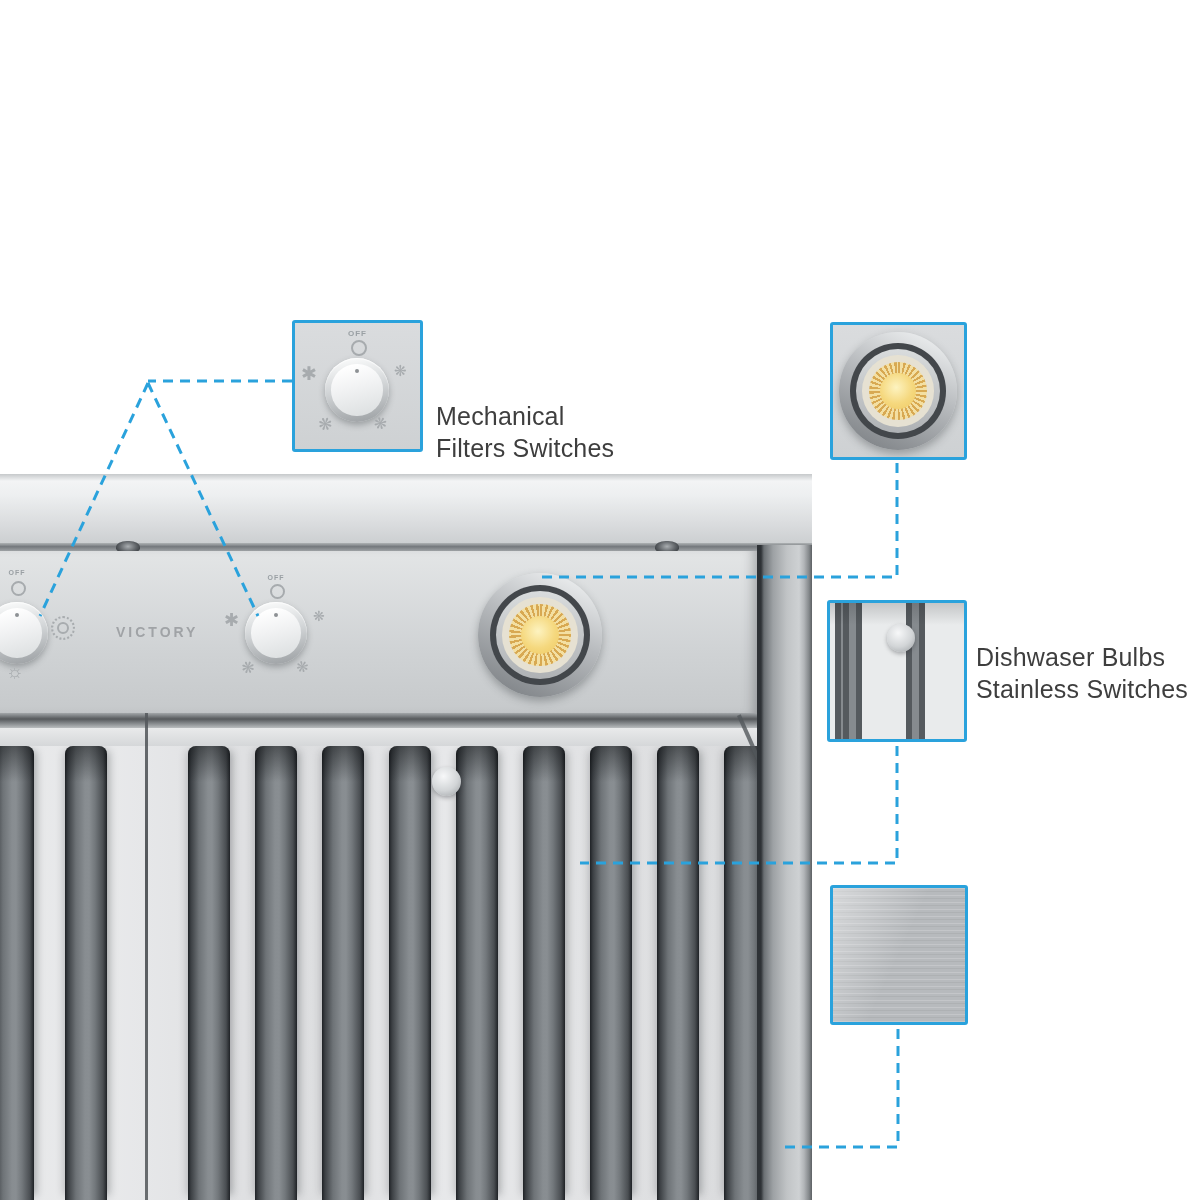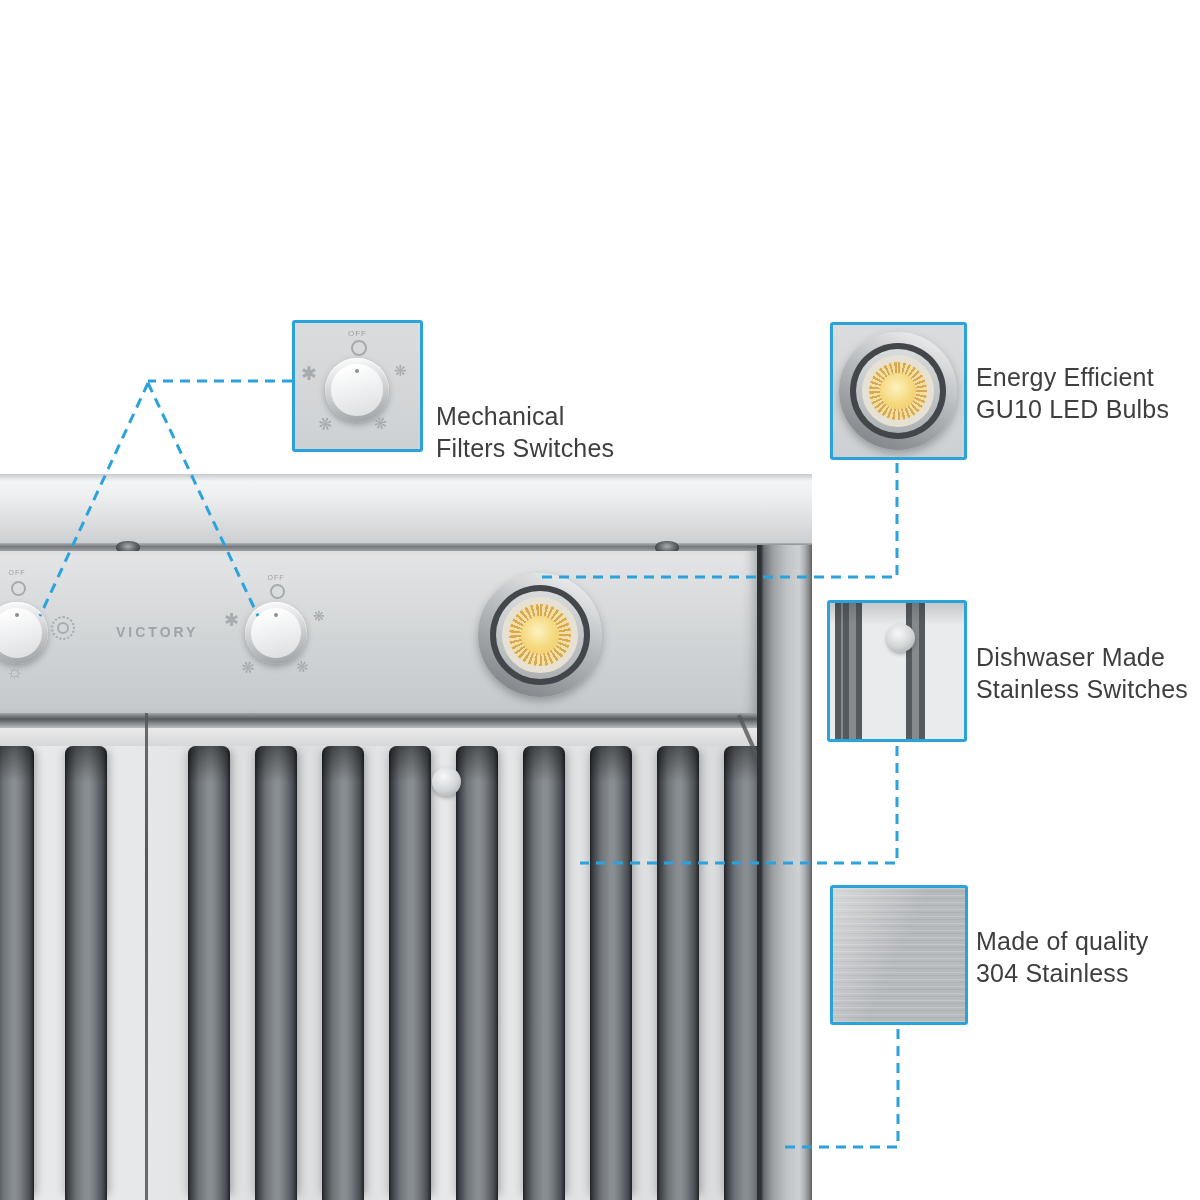--- a/index.html
+++ b/index.html
@@ -41,21 +41,21 @@
   .rod{left:737px;top:716px;width:4px;height:74px;background:#53575b;opacity:.8;
     transform:rotate(-24deg);transform-origin:top left;}
   
   .knob{border-radius:50%;display:flex;align-items:center;justify-content:center;
     background:linear-gradient(170deg,#fafbfb 5%,#d4d7d9 45%,#9fa3a6 95%);
     box-shadow:0 3px 6px rgba(55,59,63,.35),inset 0 1px 1px rgba(255,255,255,.8);}
   .knob-face{width:80%;height:80%;border-radius:50%;position:relative;
     background:linear-gradient(165deg,#ffffff 10%,#f1f2f3 45%,#dee1e2 90%);}
   .knob-ind{position:absolute;width:4px;height:4px;border-radius:50%;background:#8d9194;
     left:50%;top:5px;transform:translateX(-50%);}
-  .off-label{font-size:7px;font-weight:normal;color:#9aa0a4;letter-spacing:1px;text-align:center;}
+  .off-label{font-size:7px;font-weight:bold;color:#9aa0a4;letter-spacing:1px;text-align:center;}
   .off-circle{border:2px solid #a7abae;border-radius:50%;background:transparent;}
   .fan{color:#a7abae;line-height:1;}
   .brand{font-size:14px;font-weight:bold;letter-spacing:3px;color:#a0a3a6;}
   .dimmer{width:20px;height:20px;border:2px dotted #a8acaf;border-radius:50%;
     display:flex;align-items:center;justify-content:center;}
   .dimmer i{display:block;width:8px;height:8px;border:2px solid #a8acaf;border-radius:50%;}
   .sun{color:#a7abae;font-size:19px;line-height:1;}
   
   .led{border-radius:50%;display:flex;align-items:center;justify-content:center;
     background:linear-gradient(205deg,#edeff0 8%,#b8bbbe 45%,#82868a 90%);
@@ -187,36 +187,28 @@
               <div class="r4">
                 <div class="r5">
                   <div class="r6"></div>
                 </div>
               </div>
             </div>
           </div>
       </div>
     </div>
   </div>
-  <div class="abs label" style="left:976px;top:361px;">
-    <div>Energy Efficient</div>
-    <div>GU10 LED Bulbs</div>
-  </div>
 
   <div class="abs callout-box filter-stripes" style="left:827px;top:600px;width:140px;height:142px;">
     <div class="inset-inner">
       <div class="abs handle" style="left:57px;top:21px;width:28px;height:28px;"></div>
     </div>
   </div>
   <div class="abs label" style="left:976px;top:641px;">
-    <div>Dishwaser Made</div>
+    <div>Dishwaser Bulbs</div>
     <div>Stainless Switches</div>
   </div>
 
   <div class="abs callout-box steel" style="left:830px;top:885px;width:138px;height:140px;">
     <div class="inset-inner"></div>
   </div>
-  <div class="abs label" style="left:976px;top:925px;">
-    <div>Made of quality</div>
-    <div>304 Stainless</div>
-  </div>
 
 </div>
 
 </body></html>

